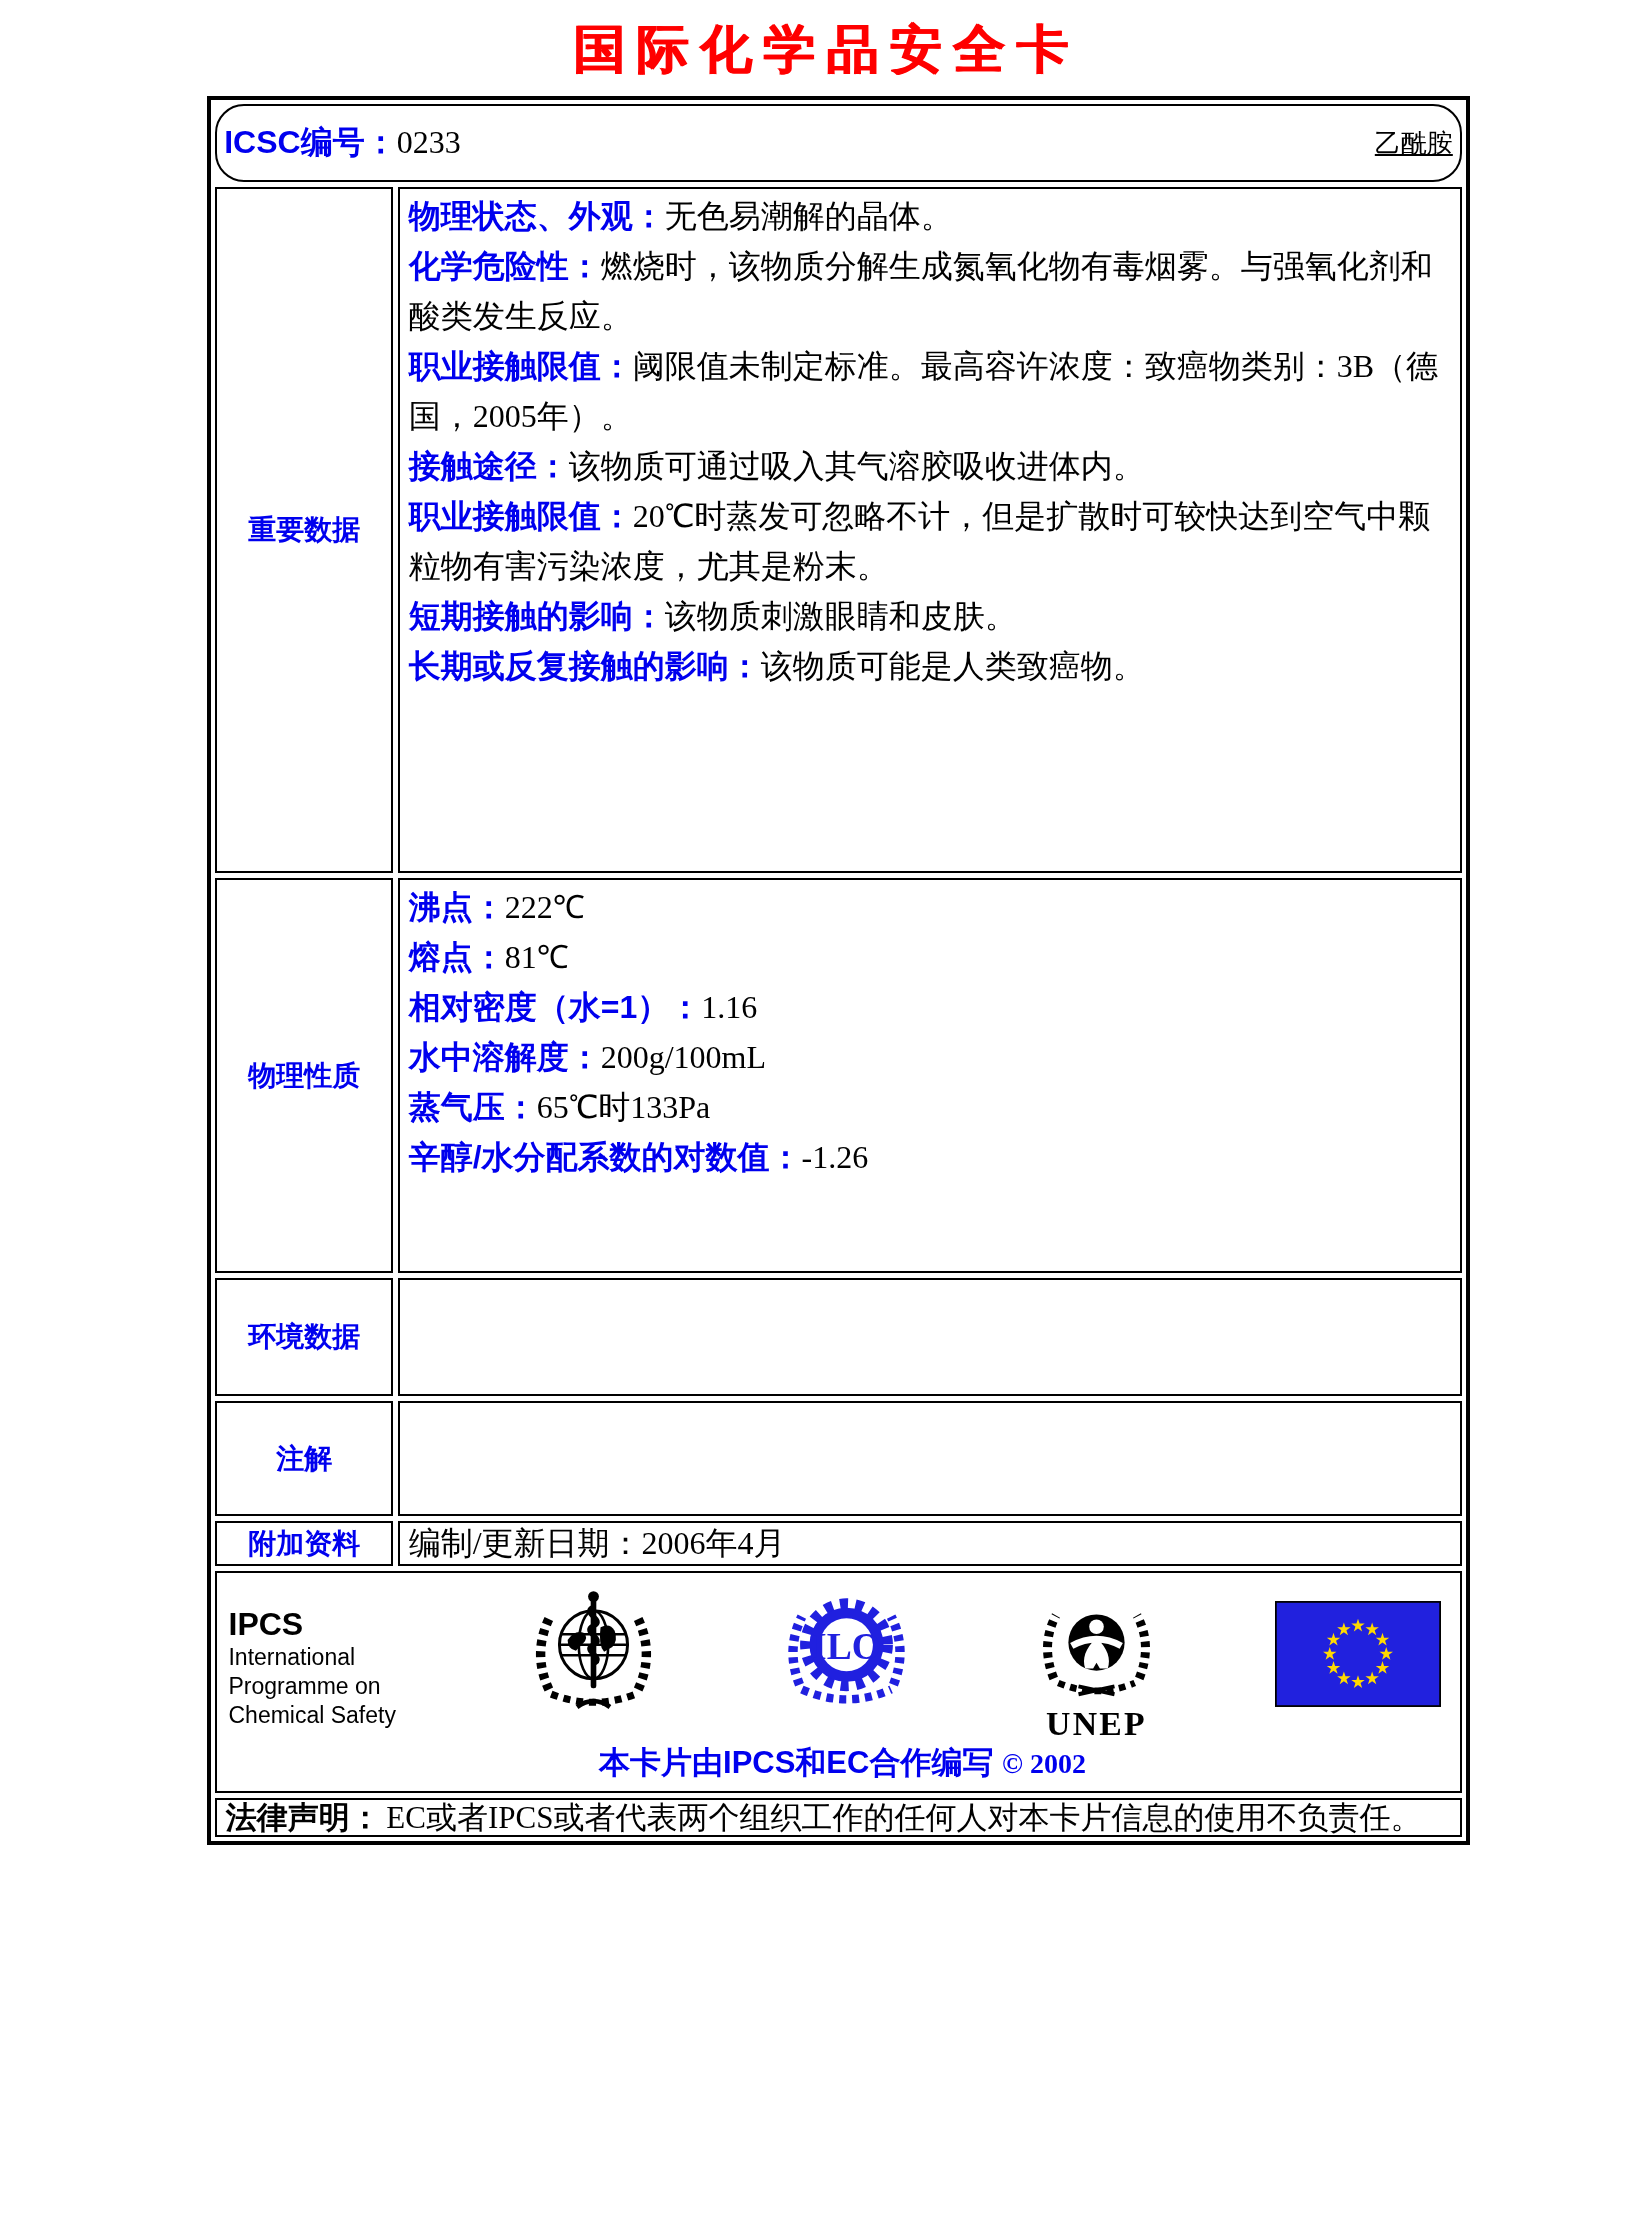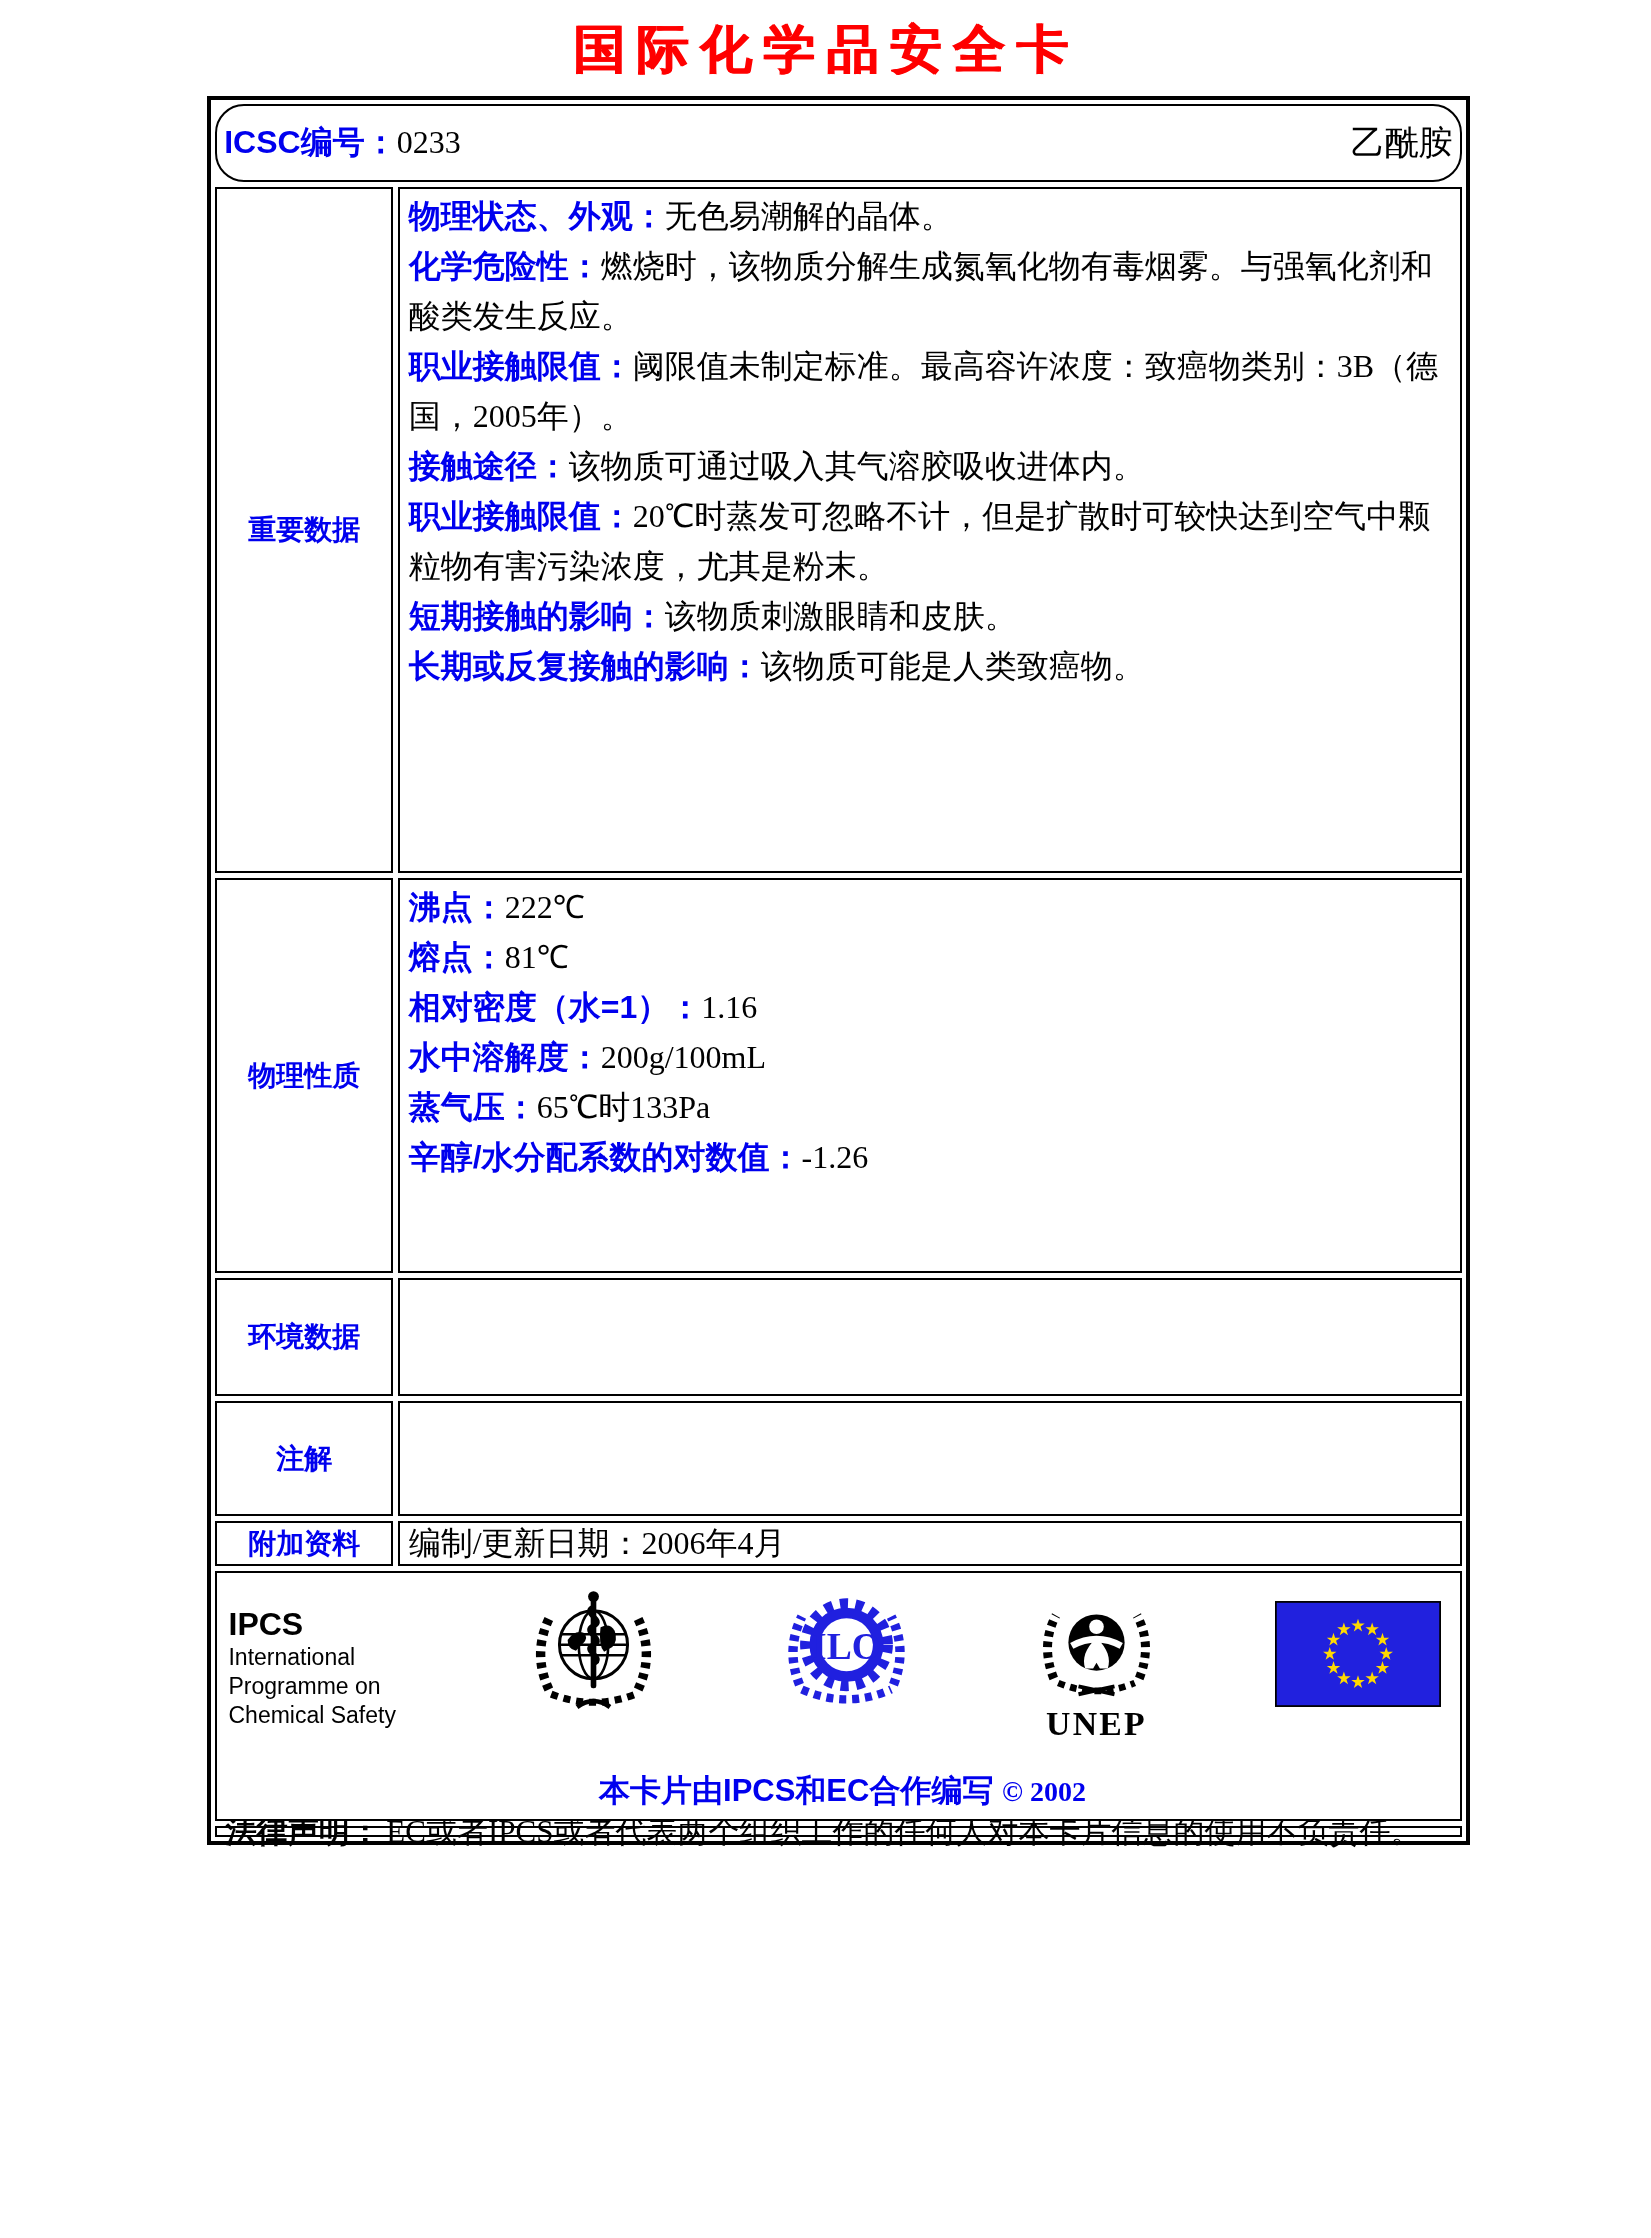--- a/index.html
+++ b/index.html
@@ -40,28 +40,28 @@
   .row-header{height:78px;flex:0 0 auto;}
   .header-cell{
     flex:1;display:flex;align-items:center;justify-content:space-between;padding:0 7px;
     font-size:32px;
     border-radius:29px;
   }
   .icsc-label{
     font-family:"Liberation Sans",sans-serif;font-weight:bold;color:var(--accent-blue);
   }
   .icsc-number{font-family:"Liberation Serif",serif;color:var(--text-black);}
-  .chem-name{font-size:34px;}
+  .chem-name{font-size:26px;text-decoration:underline;}
   .row-important{height:686px;flex:0 0 auto;}
   .row-physical{height:395px;flex:0 0 auto;}
   .row-env{height:118px;flex:0 0 auto;}
   .row-notes{height:115px;flex:0 0 auto;}
   .row-additional{height:45px;flex:0 0 auto;}
   .row-additional .content-cell{display:flex;align-items:center;padding:0 8.5px;line-height:37px;}
-  .row-logos{height:250px;flex:0 0 auto;}
+  .row-logos{height:222px;flex:0 0 auto;}
   .row-legal{flex:1;}
   .row-legal .cell{flex:1;display:flex;align-items:center;padding:0 8.5px;font-size:31px;}
   .entry{display:block;}
   .entry-label{
     font-family:"Liberation Sans",sans-serif;font-weight:bold;color:var(--accent-blue);
   }
   .entry-text{font-family:"Liberation Serif",serif;color:var(--text-black);}
   .legal-label{
     font-family:"Liberation Sans",sans-serif;font-weight:bold;color:var(--text-black);margin-right:5.6px;white-space:nowrap;
   }

